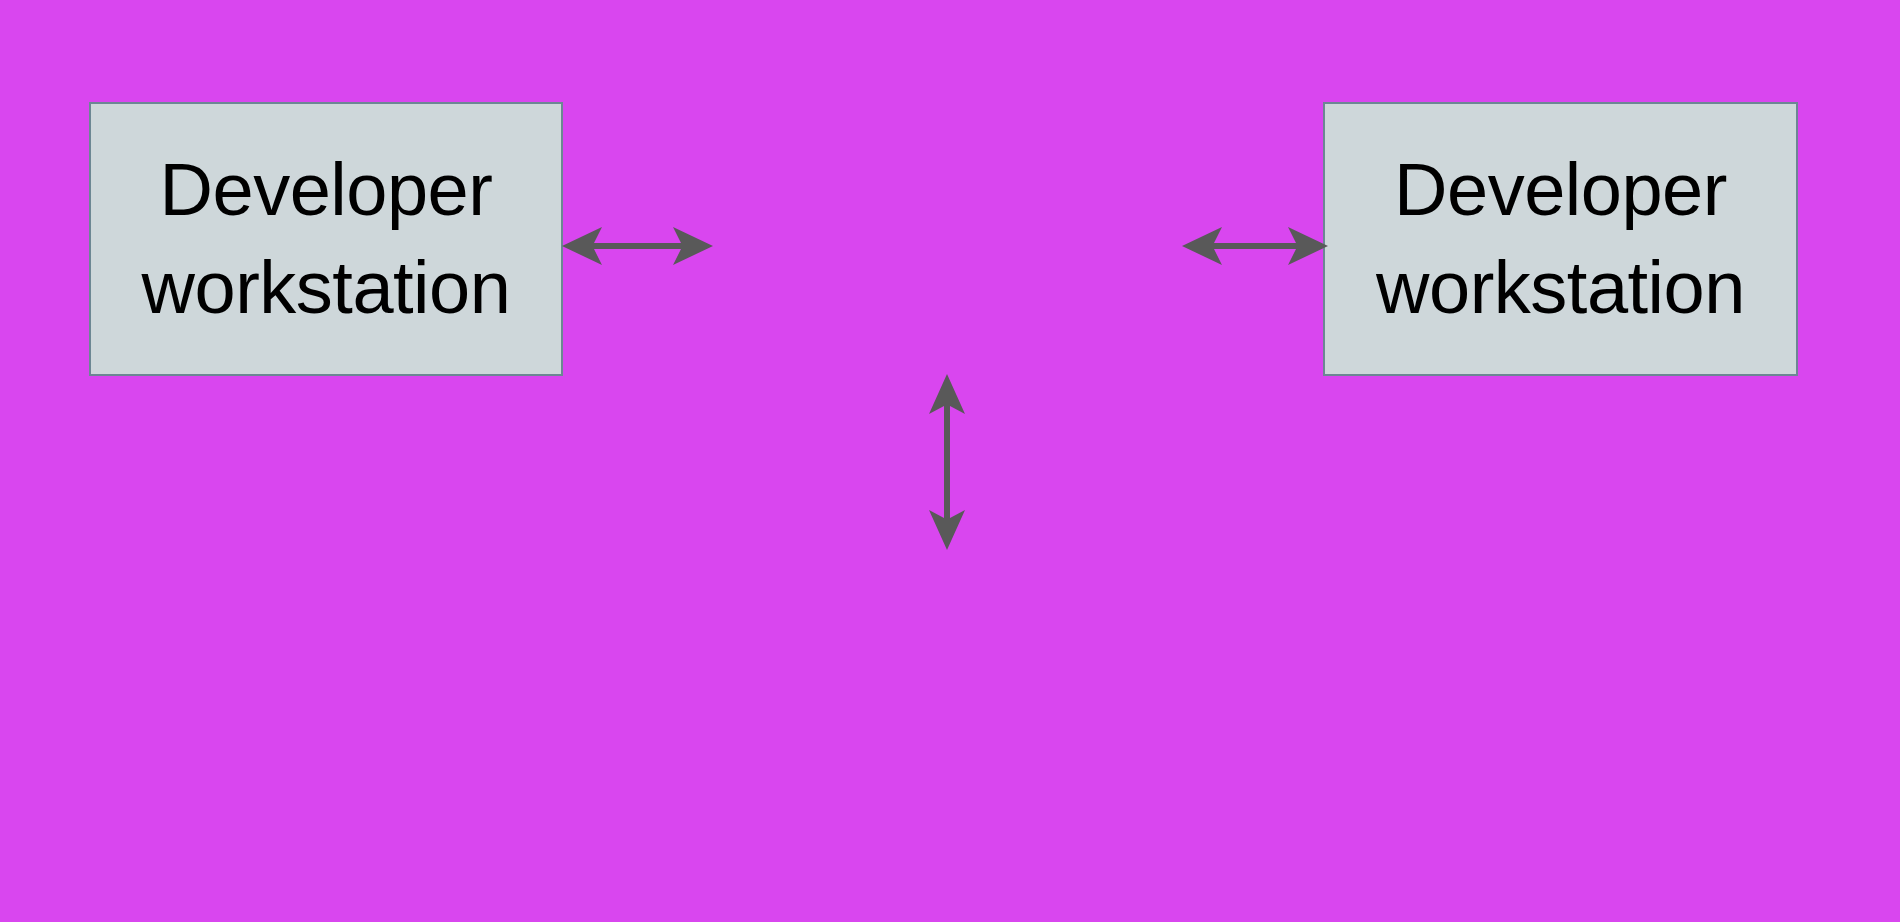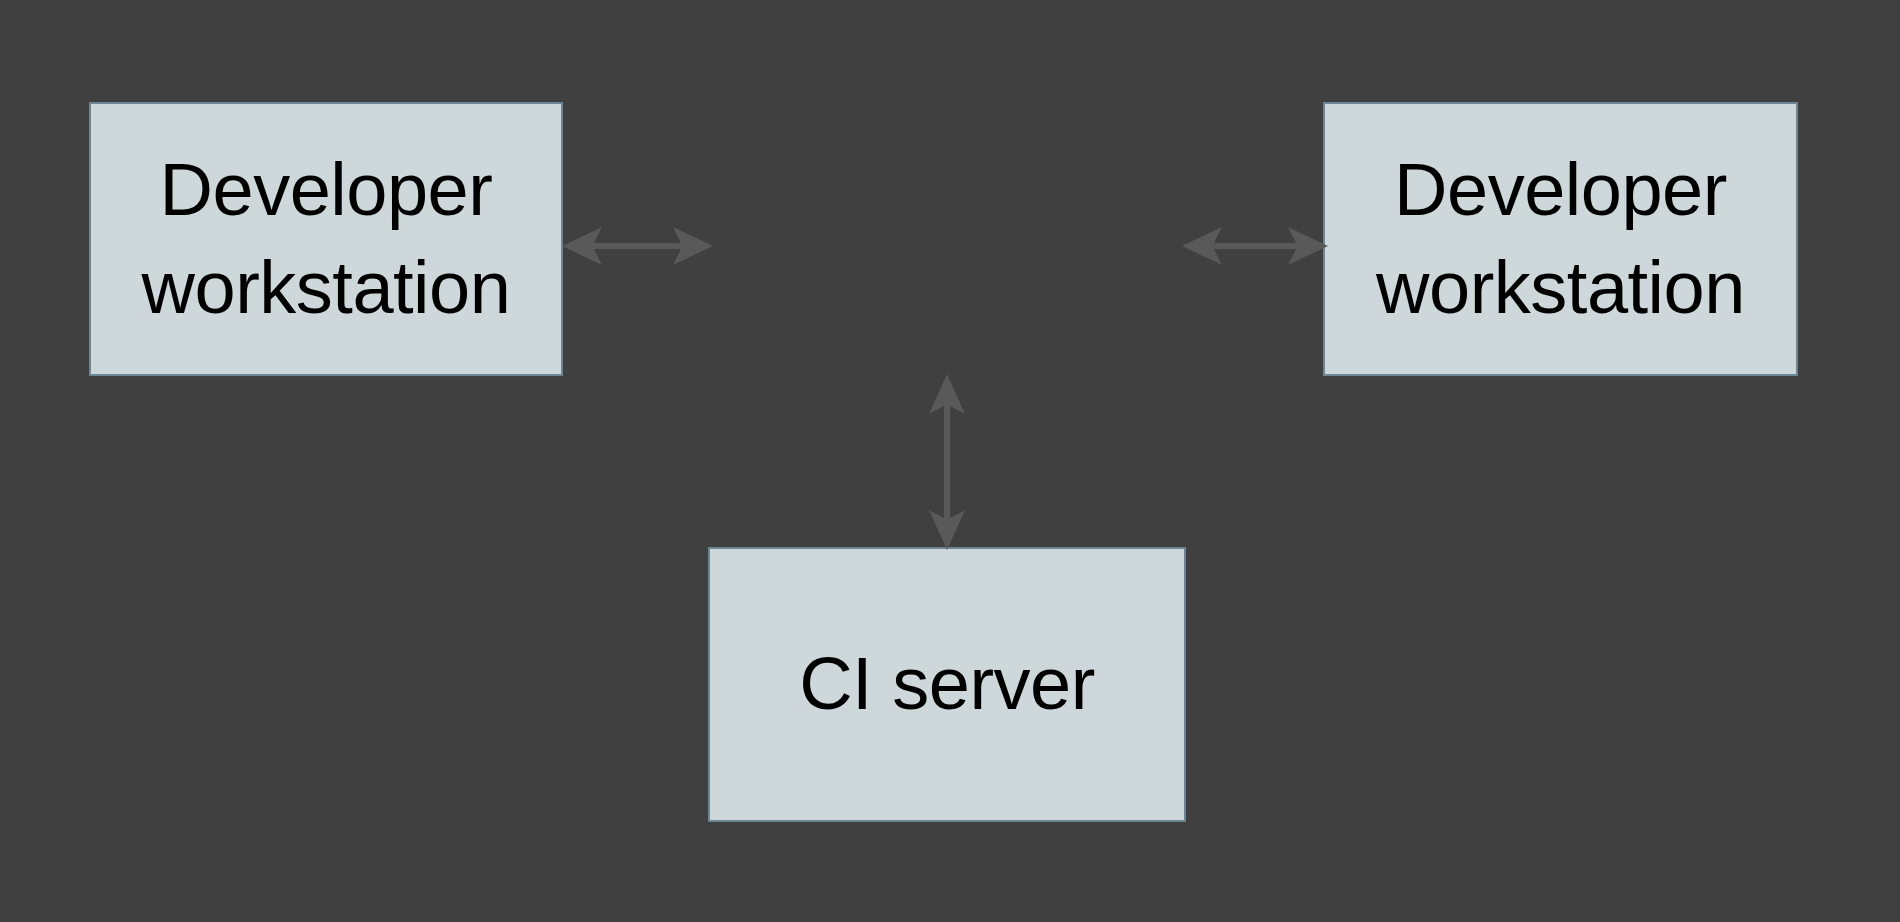--- a/index.html
+++ b/index.html
@@ -10,21 +10,21 @@
   }
 
   body {
     font-family: "Liberation Sans", sans-serif;
   }
 
   #canvas {
     position: relative;
     width: 1900px;
     height: 922px;
-    background: #404040;
+    background: #d946ef;
     overflow: hidden;
     text-decoration: underline;
   }
 
   
   .node {
     position: absolute;
     box-sizing: border-box;
     background: #ced7da;
     border: 2px solid #6c8793;
@@ -75,23 +75,20 @@
     <span class="node-label">Developer
 workstation</span>
   </div>
 
 
   <div class="node" id="node-dev-right">
     <span class="node-label">Developer
 workstation</span>
   </div>
 
-  <div class="node" id="node-ci">
-    <span class="node-label">CI server</span>
-  </div>
 
   <svg class="connector" id="conn-left-cache" viewBox="0 0 155 62" width="155" height="62">
     <path class="arrow-shape" d="M 2 31
              L 42 12
              L 34 28
              L 121 28
              L 113 12
              L 153 31
              L 113 50
              L 121 34

